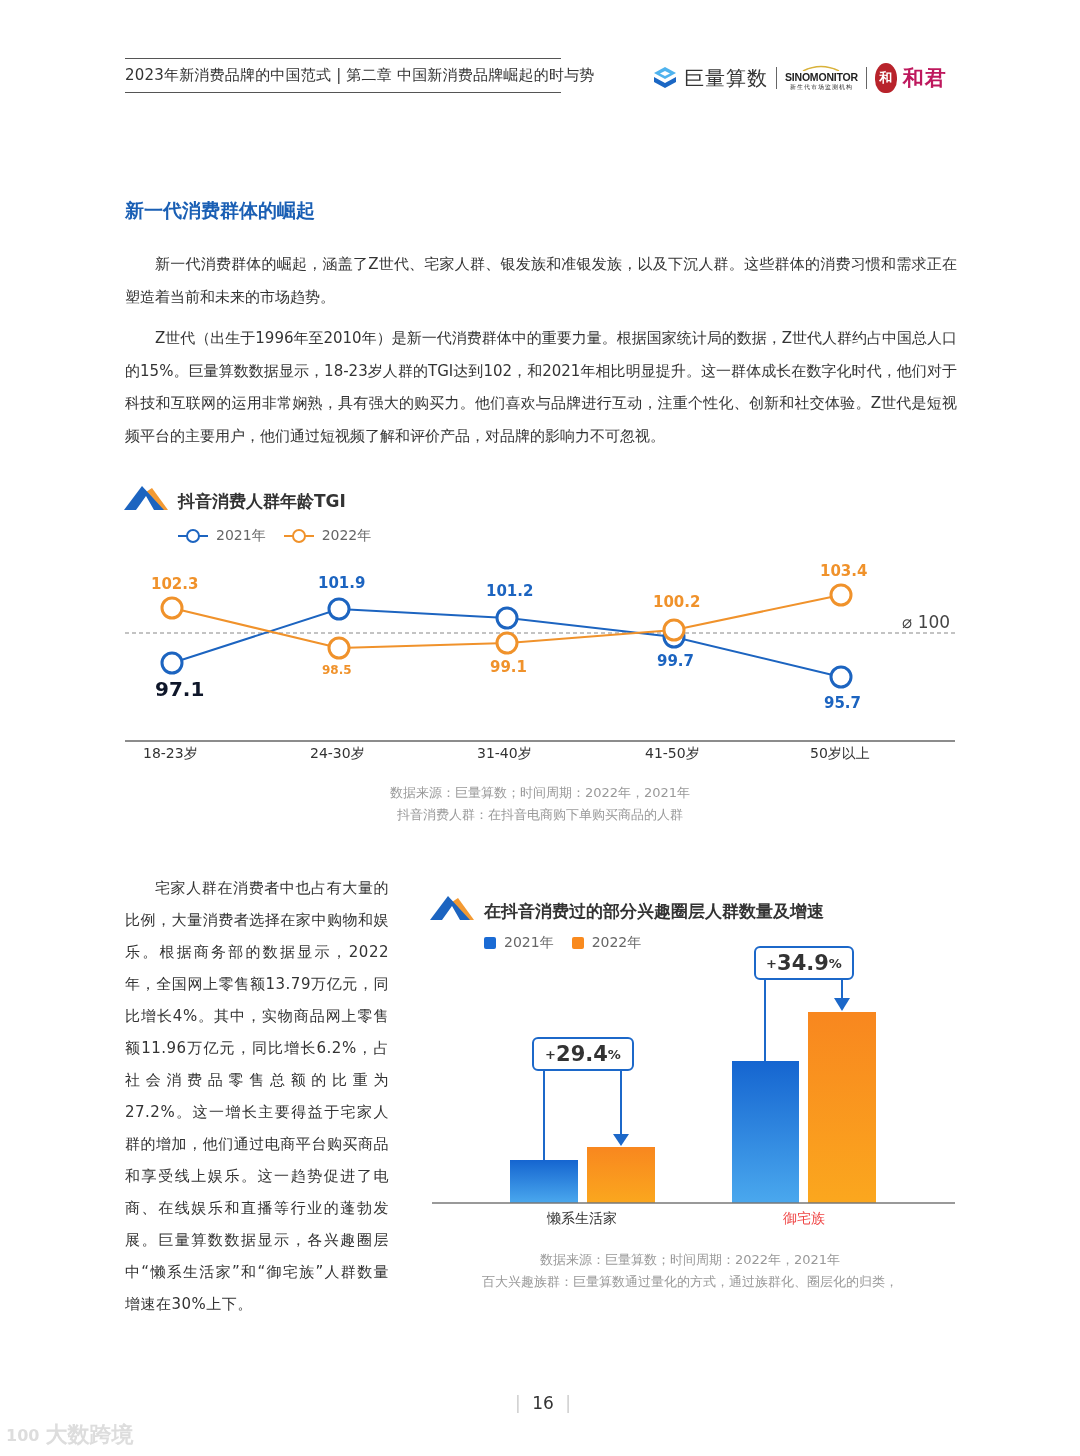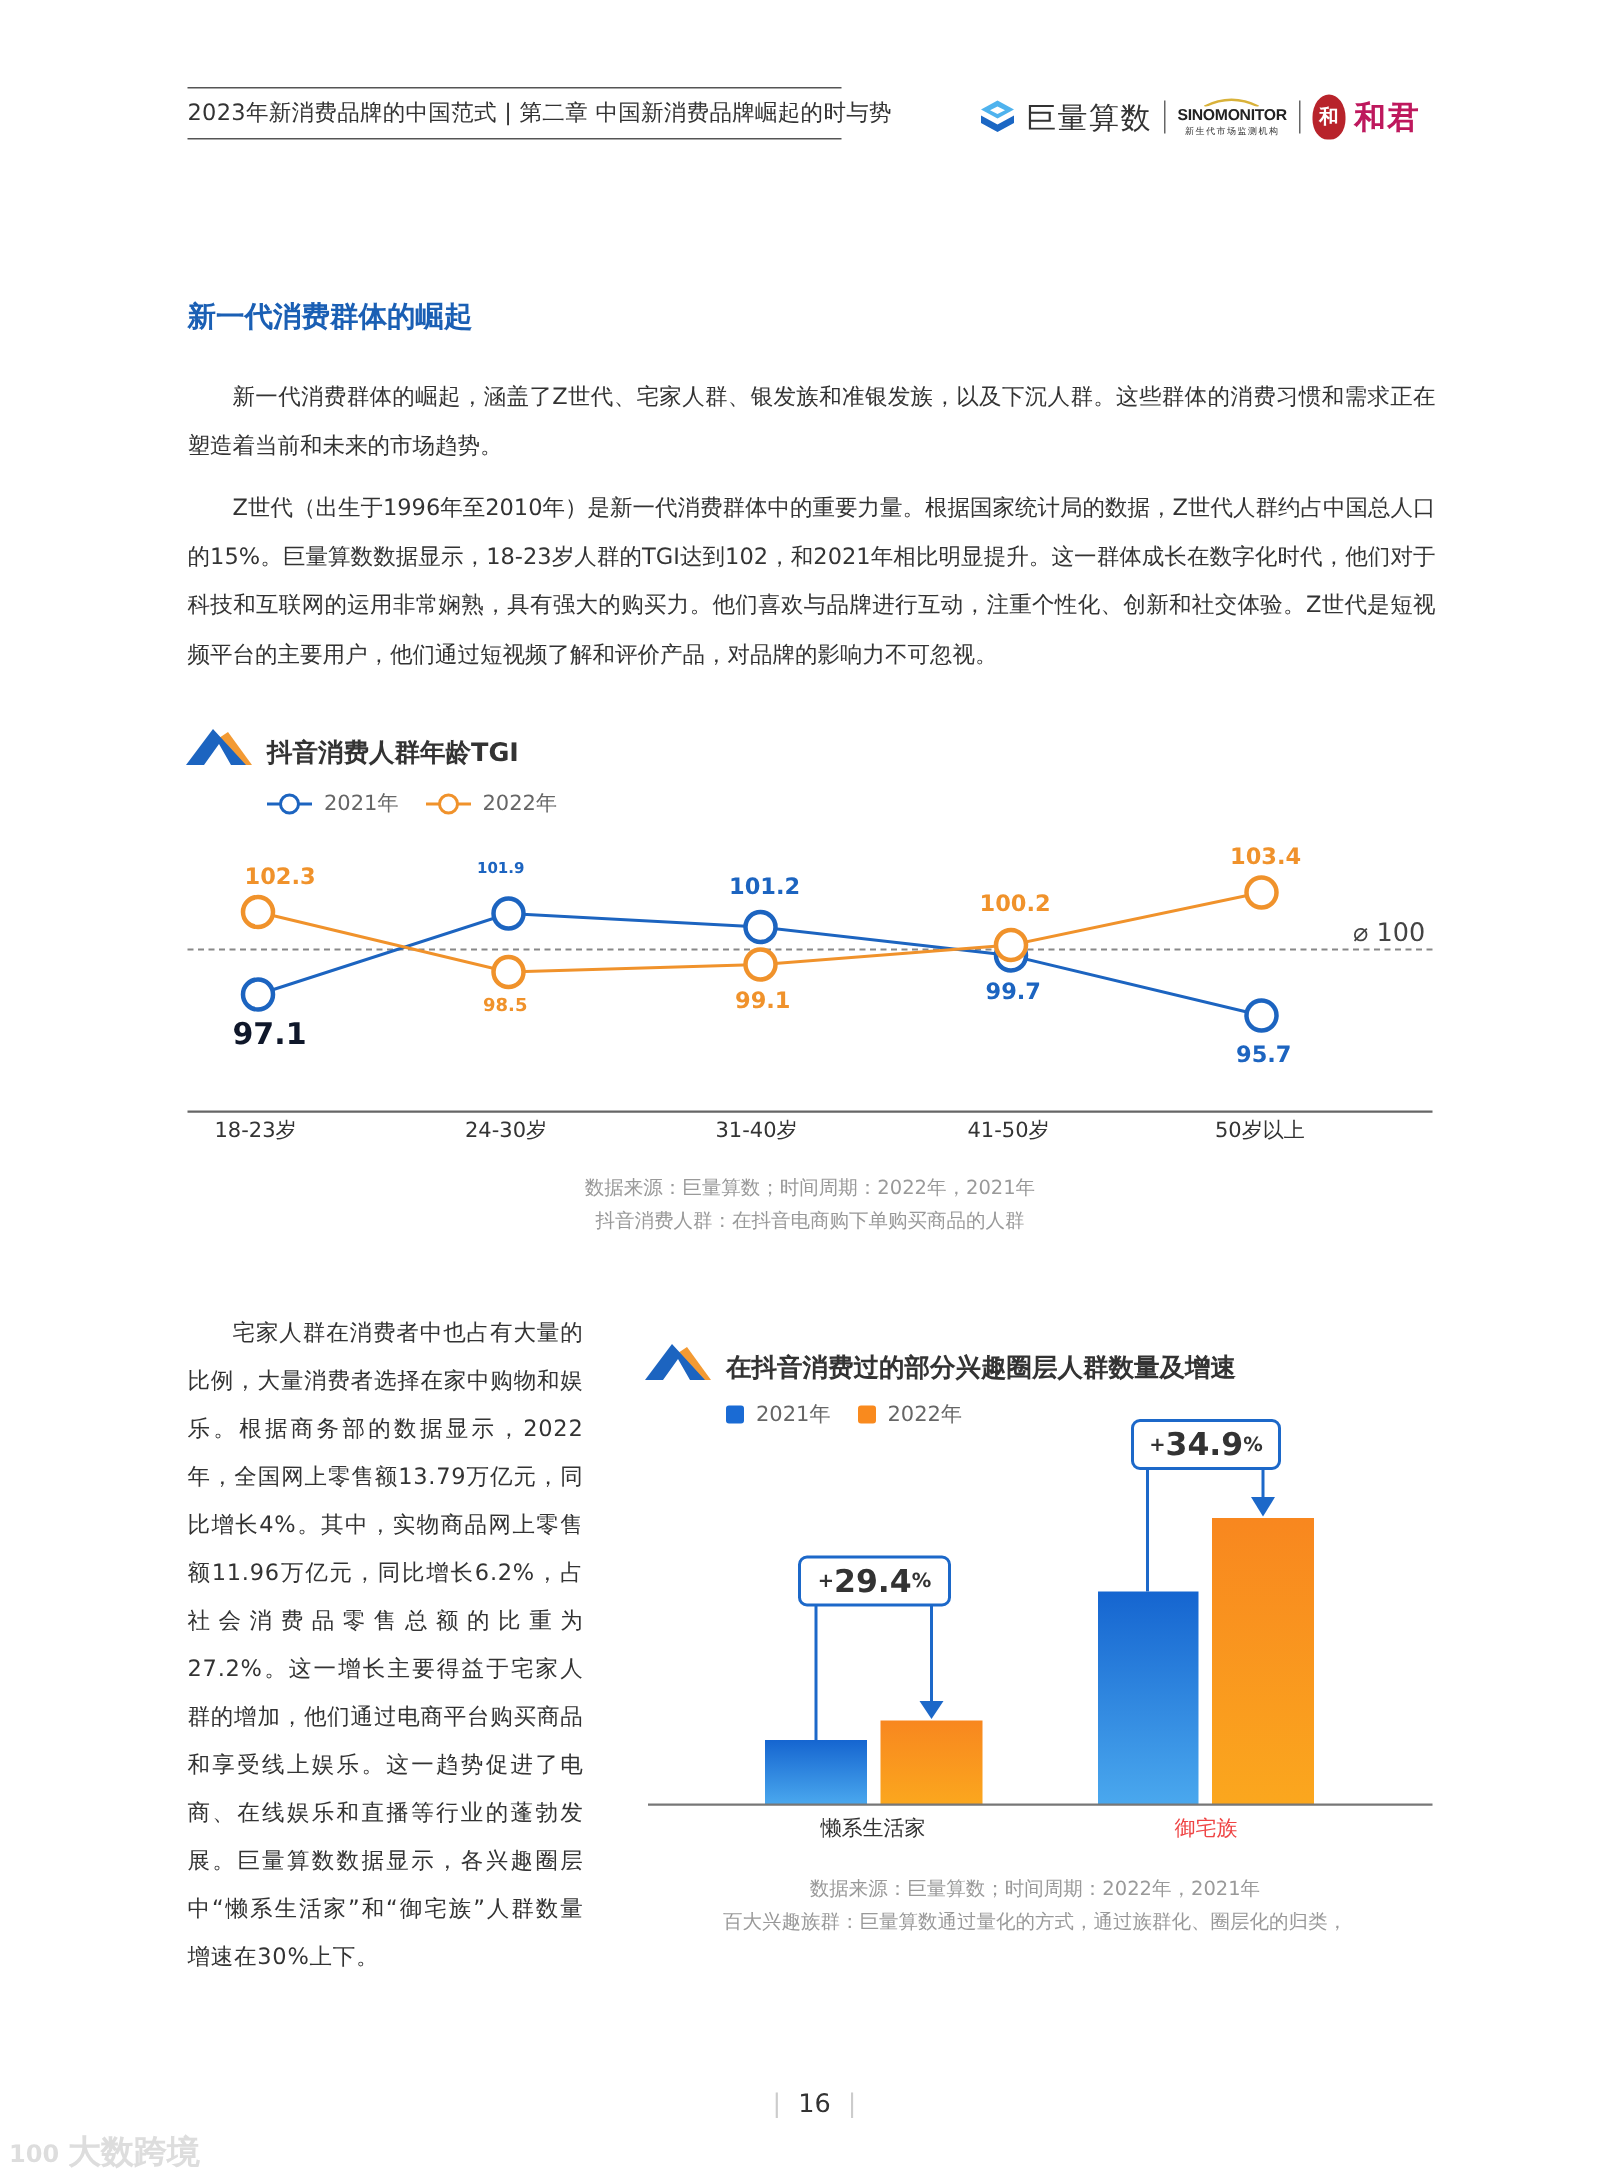--- a/index.html
+++ b/index.html
@@ -121,26 +121,26 @@
     <g fill="#fff" stroke="#f0922b" stroke-width="3">
       <circle cx="172" cy="608" r="10"></circle>
         <circle cx="339" cy="648" r="10"></circle>
         <circle cx="507" cy="643" r="10"></circle>
         <circle cx="674" cy="630" r="10"></circle>
         <circle cx="841" cy="595" r="10"></circle>
     </g>
   </svg>
 
   <div class="abs" style="left:155px;top:677px;font-size:20px;font-weight:bold;color:#0f172a;">97.1</div>
-  <div class="abs" style="left:318px;top:574px;font-size:10px;font-weight:bold;color:#1c64c0;">101.9</div>
+  <div class="abs" style="left:318px;top:574px;font-size:15px;font-weight:bold;color:#1c64c0;">101.9</div>
   <div class="abs" style="left:486px;top:582px;font-size:15px;font-weight:bold;color:#1c64c0;">101.2</div>
   <div class="abs" style="left:657px;top:652px;font-size:15px;font-weight:bold;color:#1c64c0;">99.7</div>
   <div class="abs" style="left:824px;top:694px;font-size:15px;font-weight:bold;color:#1c64c0;">95.7</div>
 
-  <div class="abs" style="left:163px;top:575px;font-size:15px;font-weight:bold;color:#f0922b;text-align:right;">102.3</div>
+  <div class="abs" style="left:151px;top:575px;font-size:15px;font-weight:bold;color:#f0922b;text-align:right;">102.3</div>
   <div class="abs" style="left:322px;top:663px;font-size:12px;font-weight:bold;color:#f0922b;">98.5</div>
   <div class="abs" style="left:490px;top:658px;font-size:15px;font-weight:bold;color:#f0922b;">99.1</div>
   <div class="abs" style="left:653px;top:593px;font-size:15px;font-weight:bold;color:#f0922b;">100.2</div>
   <div class="abs" style="left:820px;top:562px;font-size:15px;font-weight:bold;color:#f0922b;">103.4</div>
 
   <div class="abs" style="left:902px;top:612px;font-size:17px;color:#444;">⌀ 100</div>
 
   <div class="abs" style="left:143px;top:745px;font-size:14px;color:#333;">18-23岁</div>
   <div class="abs" style="left:310px;top:745px;font-size:14px;color:#333;">24-30岁</div>
   <div class="abs" style="left:477px;top:745px;font-size:14px;color:#333;">31-40岁</div>

